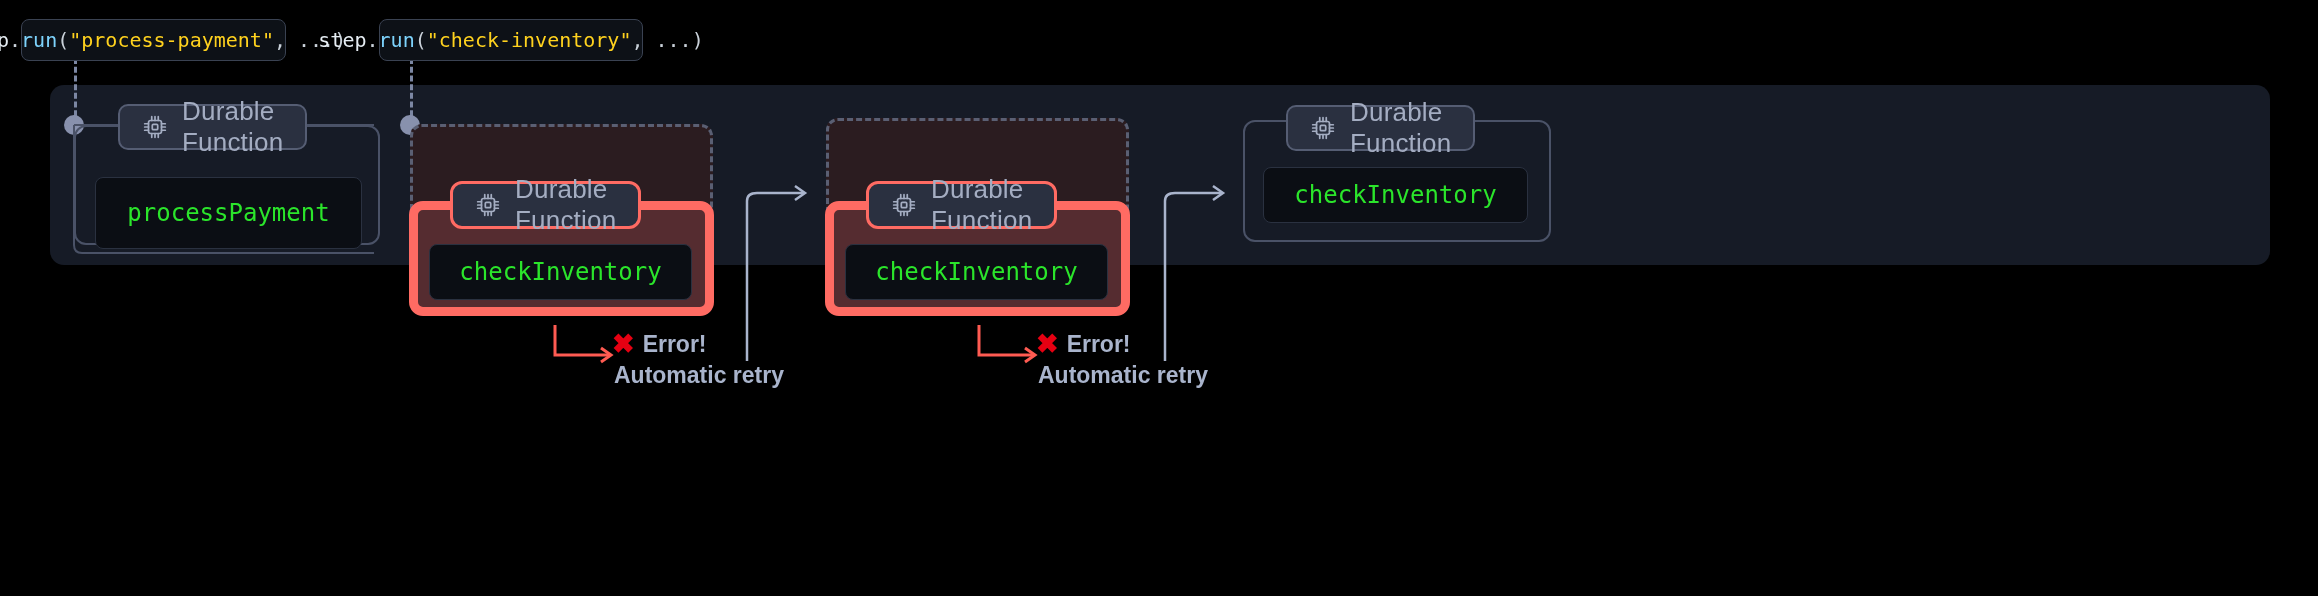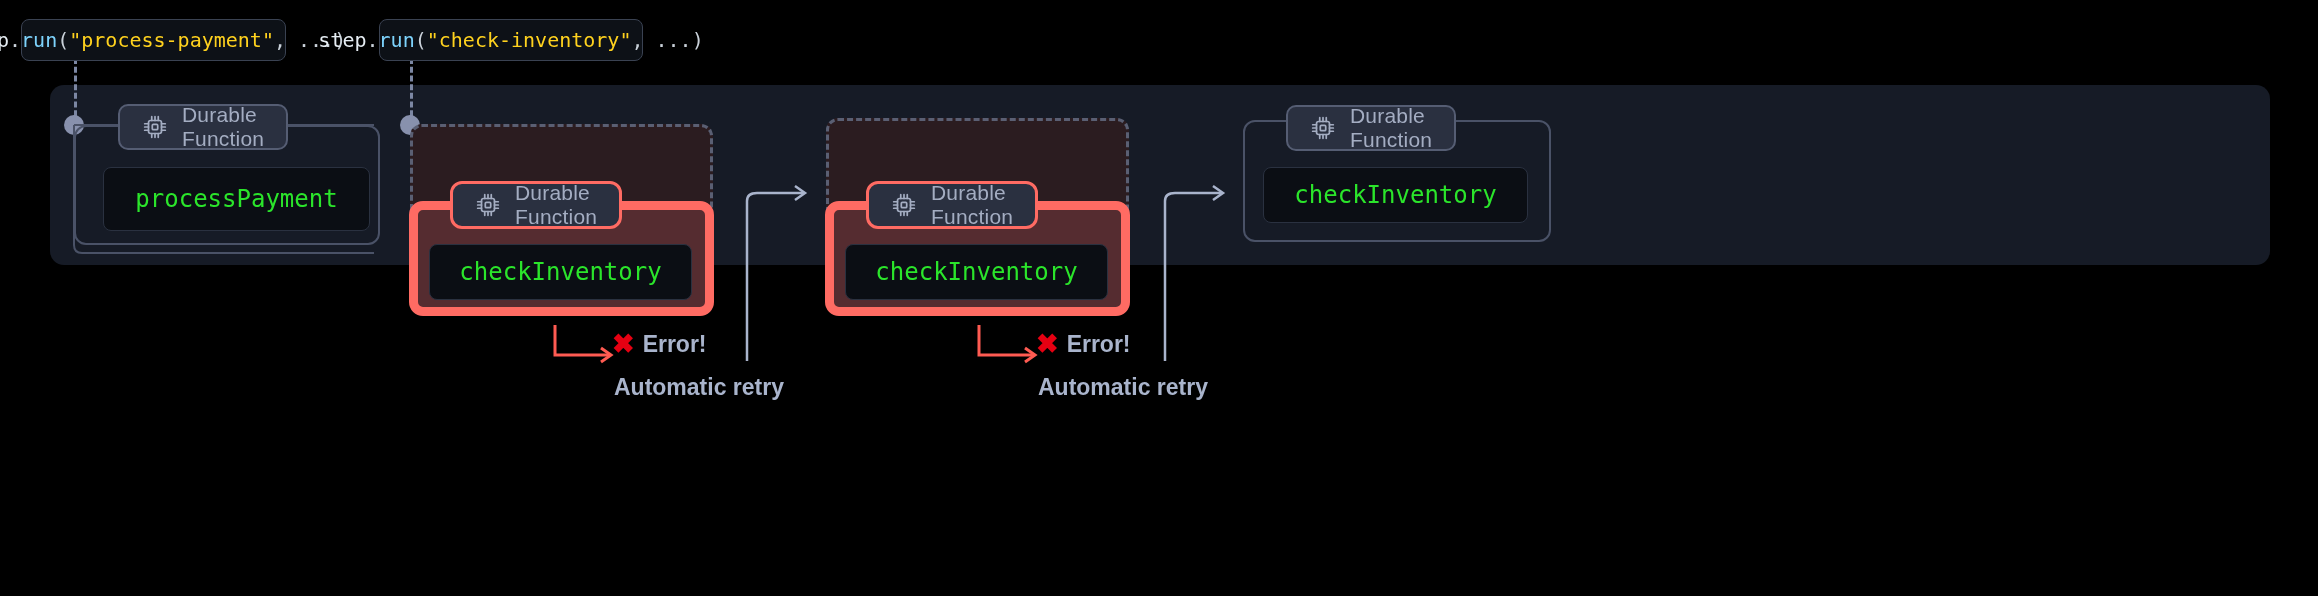--- a/index.html
+++ b/index.html
@@ -58,21 +58,21 @@
     position: absolute;
     display: flex; align-items: center; gap: 14px;
     background: #2A3040;
     border: 2px solid #555D73;
     border-radius: 10px;
     padding: 0 22px;
     height: 46px;
     z-index: 4;
   }
   .df-chip-label {
-    color: #A4ADC2; font-size: 21px; letter-spacing: .2px;
+    color: #A4ADC2; font-size: 26px; letter-spacing: .2px;
   }
   .code-box {
     position: absolute;
     background: #0B0E14;
     border: 1px solid #2A3140;
     border-radius: 8px;
     display: flex; align-items: center; justify-content: center;
     color: #2BE52B;
     font-family: "DejaVu Sans Mono", monospace;
     font-size: 24px;
@@ -107,21 +107,21 @@
   
   .err-block { position: absolute; }
   .err-line1 {
     display: flex; align-items: center; gap: 8px;
     color: #A9B4CC; font-size: 23px; font-weight: bold;
     white-space: nowrap;
   }
   .err-x { color: #E60012; font-size: 27px; font-weight: bold; line-height: 1; }
   .err-line2 {
     color: #A9B4CC; font-size: 23px; font-weight: bold;
-    white-space: nowrap; margin-top: 16px; margin-left: 2px;
+    white-space: nowrap; margin-top: 4px; margin-left: 2px;
   }
   svg { display: block; overflow: visible; }
 </style>
 </head>
 <body>
 
 <div id="stage">
 
   <div class="main-panel" style="left:50px; top:85px; width:2220px; height:180px;"></div>
 
@@ -160,21 +160,21 @@
           <line x1="2.5" y1="9" x2="6" y2="9"></line>
             <line x1="2.5" y1="12" x2="6" y2="12"></line>
             <line x1="2.5" y1="15" x2="6" y2="15"></line>
           <line x1="18" y1="9" x2="21.5" y2="9"></line>
             <line x1="18" y1="12" x2="21.5" y2="12"></line>
             <line x1="18" y1="15" x2="21.5" y2="15"></line>
         </svg>
       </span>
       <span class="df-chip-label">Durable Function</span>
     </div>
-    <div class="code-box" style="left:95px; top:167px; width:267px; height:64px;margin-left:8px;">
+    <div class="code-box" style="left:95px; top:177px; width:267px; height:72px;">
       <span>processPayment</span>
     </div>
   </div>
 
   <div class="df-group">
     <div class="fail-dashed" style="left:410px; top:124px; width:303px; height:172px;"></div>
     <div class="fail-solid" style="left:409px; top:201px; width:305px; height:115px;"></div>
     <div class="fail-chip" style="left:450px; top:181px;">
       <span>
         <svg width="26" height="26" viewBox="0 0 24 24" fill="none" stroke="#A4ADC2" stroke-width="1.6" stroke-linecap="round">

